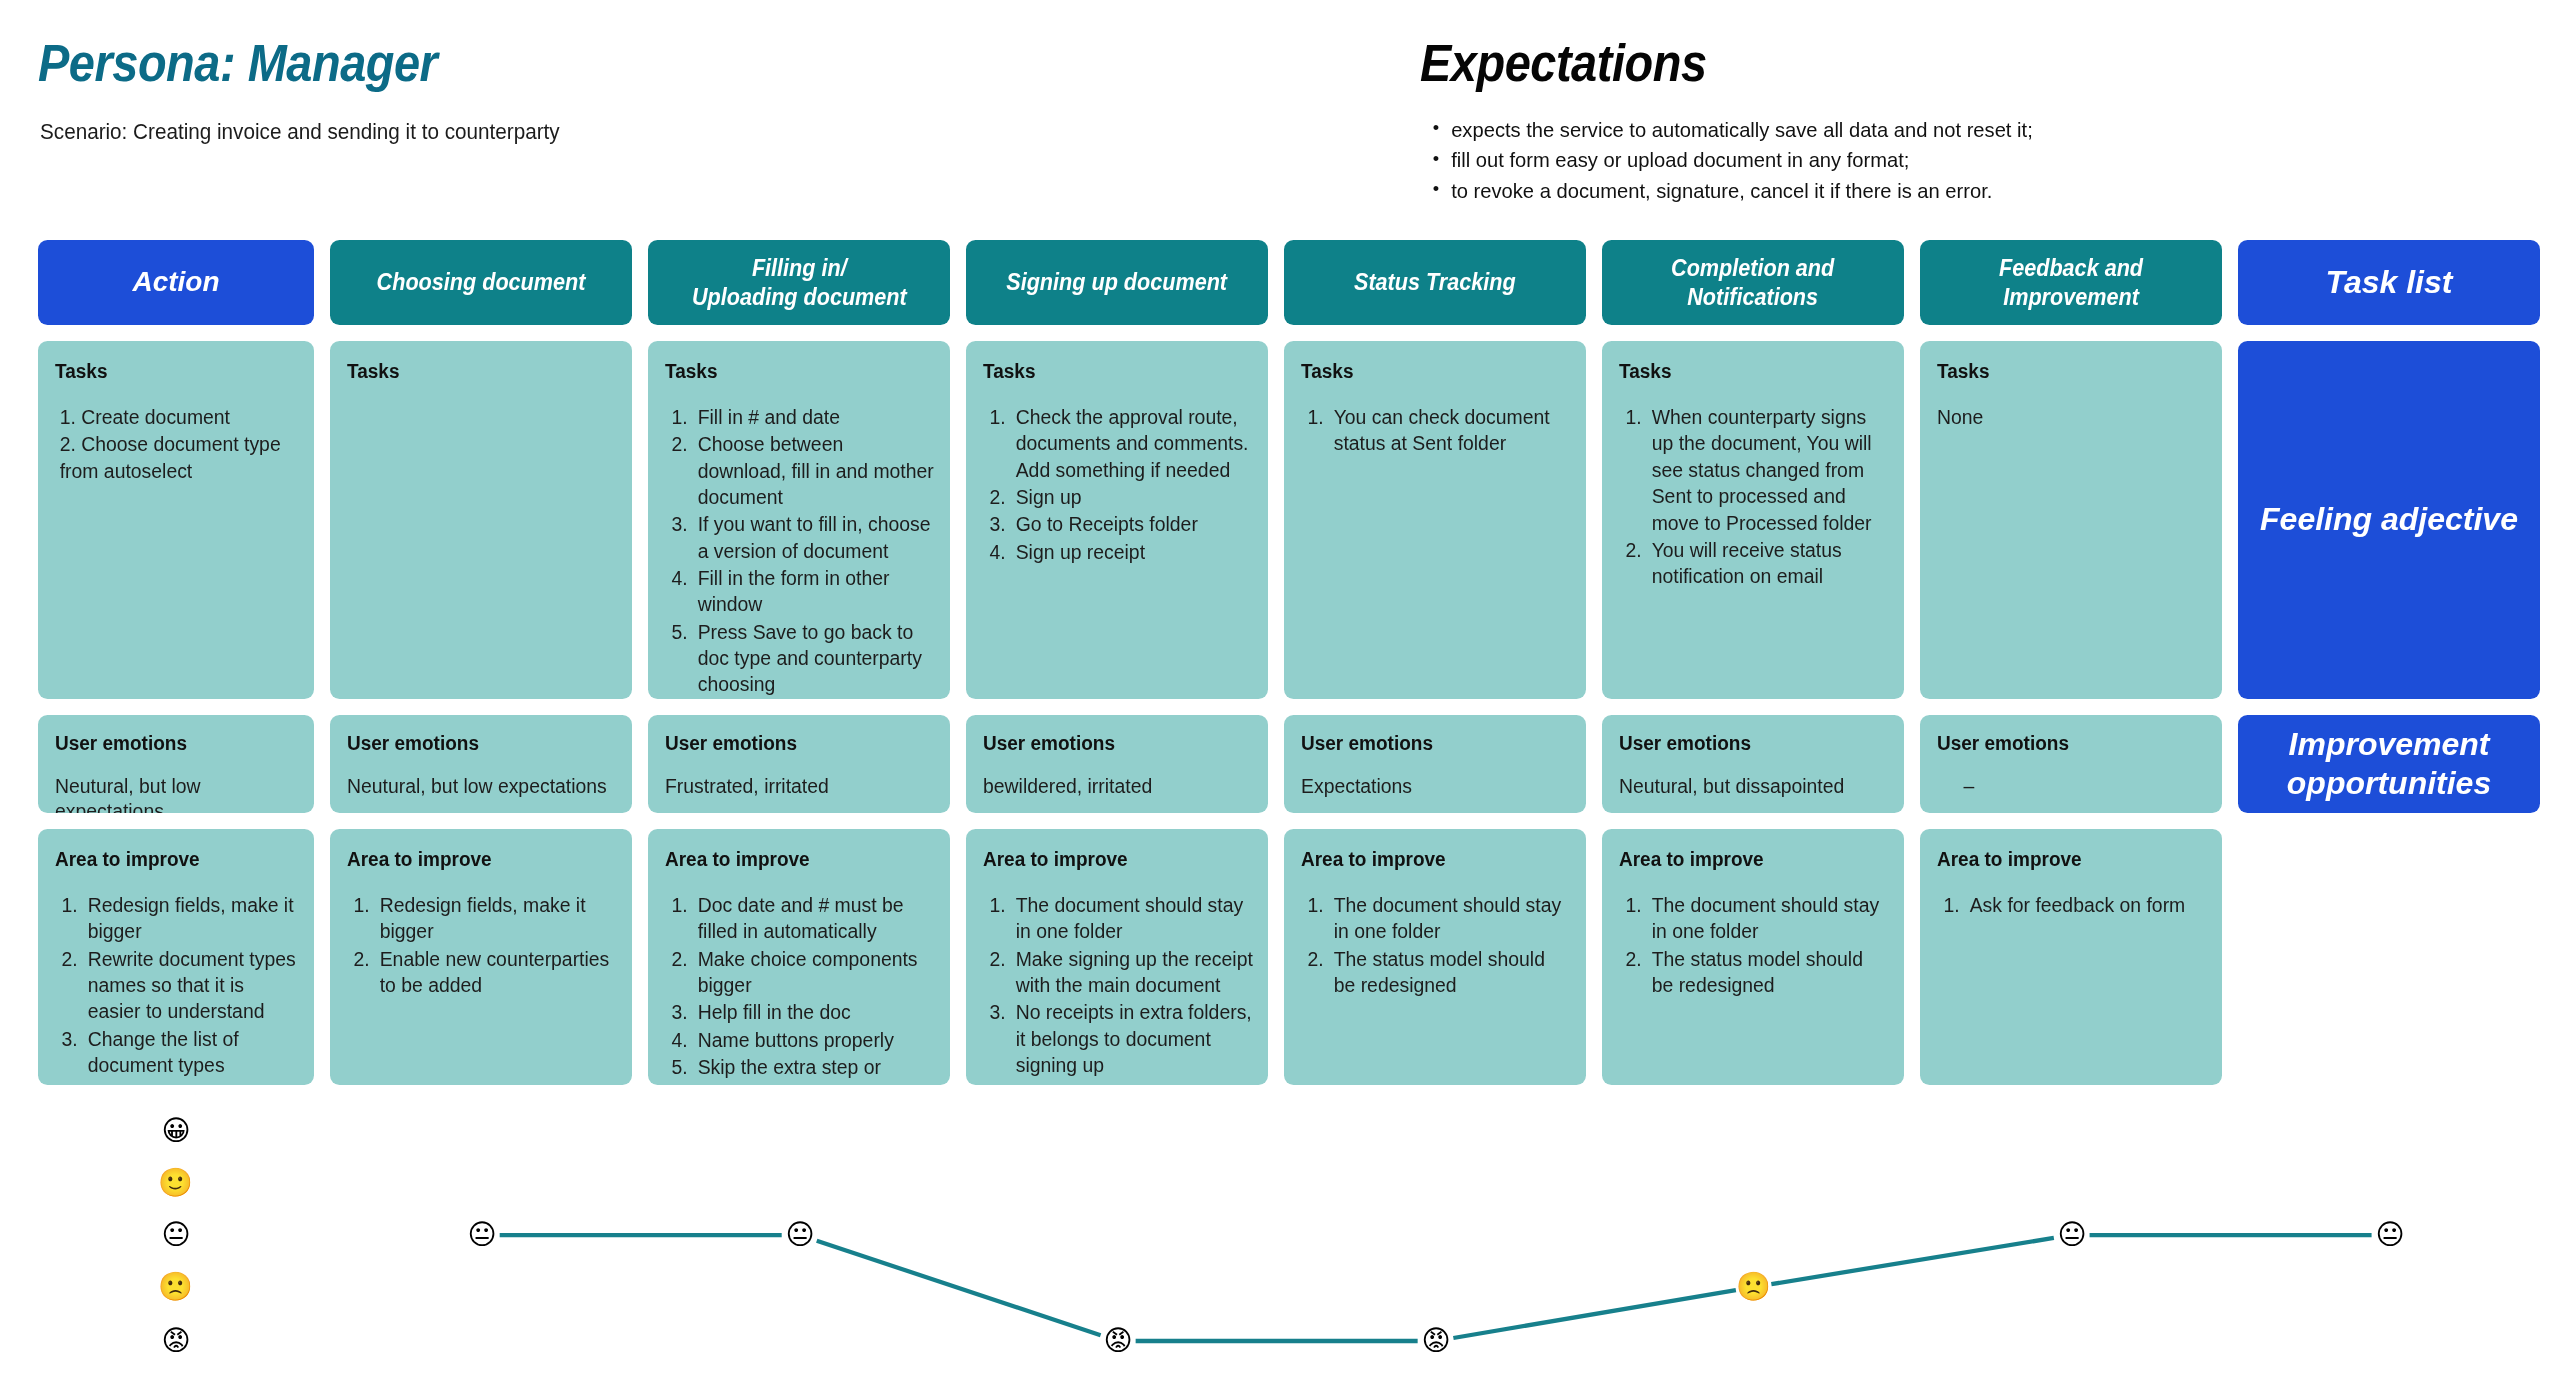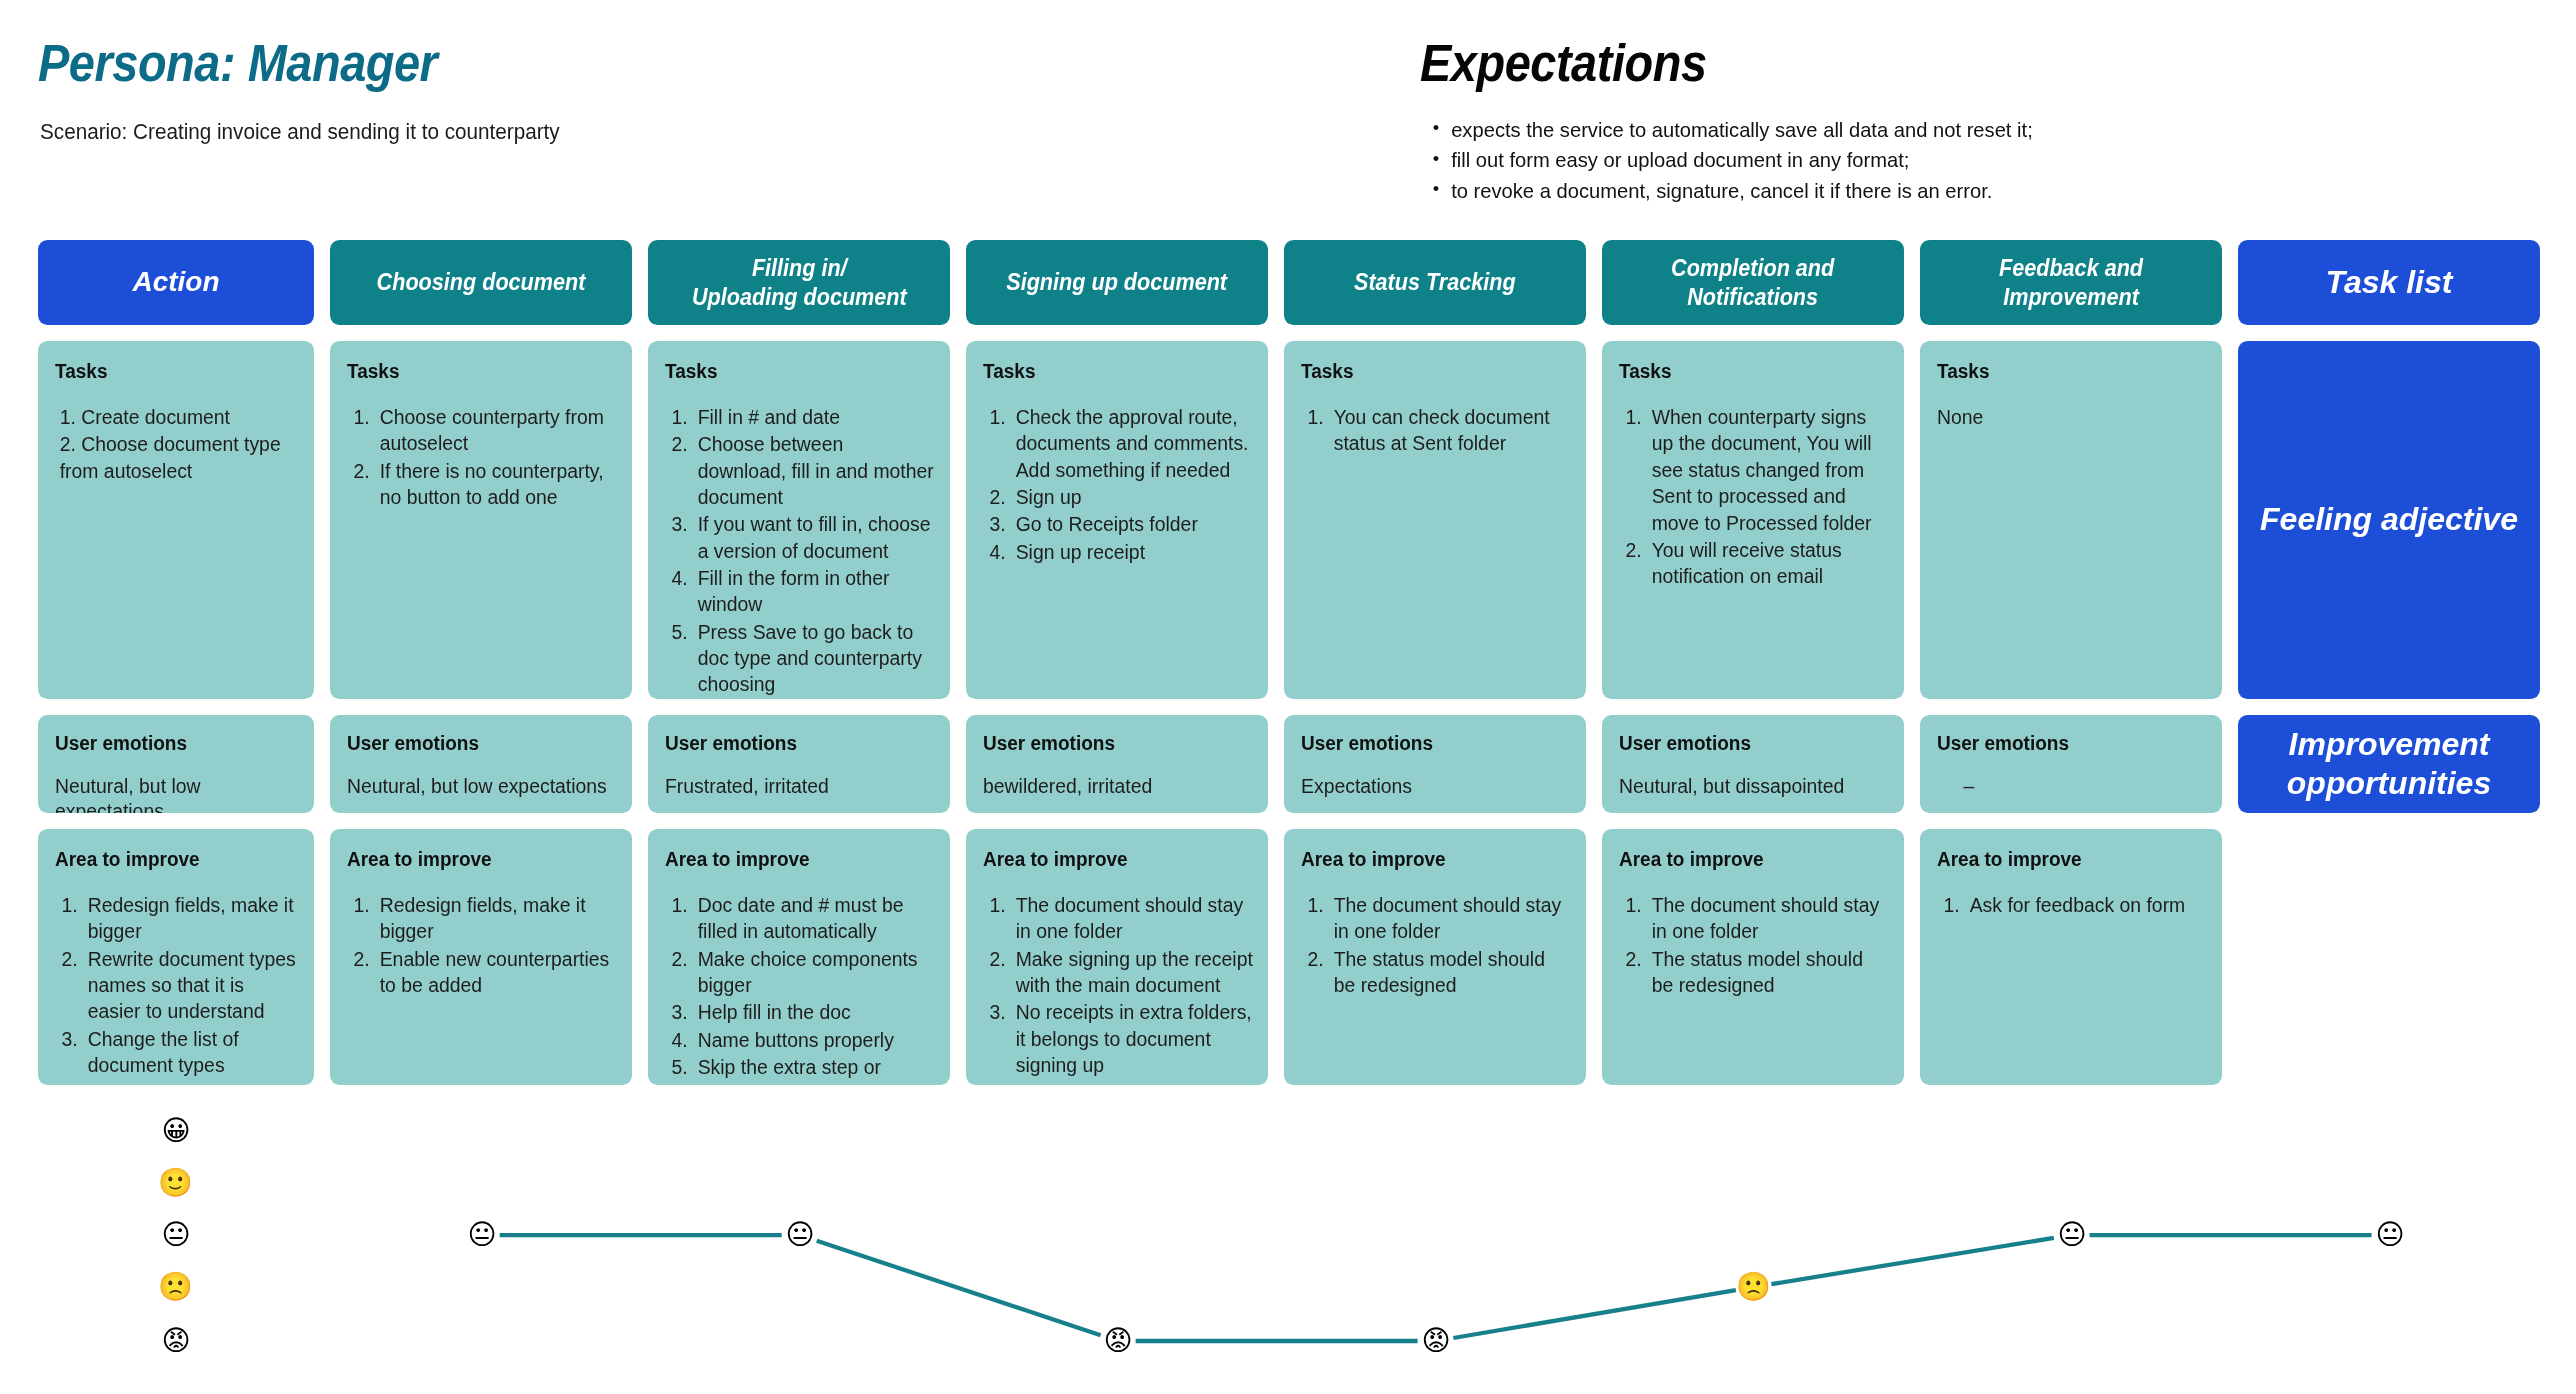--- a/index.html
+++ b/index.html
@@ -134,24 +134,21 @@
         <span class="lbl">Completion and<br>Notifications</span>
       </div>
       <div class="cell head-cell">
         <span class="lbl">Feedback and<br>Improvement</span>
       </div>
       <div class="cell rowlabel-cell">Task list</div>
       <div class="cell data-cell"><div class="ctitle">Tasks</div><ol class="flush">
           <li>Create document</li>
           <li>Choose document type from autoselect</li>
         </ol></div>
-      <div class="cell data-cell"><div class="ctitle">Tasks</div><ol>
-          <li>Choose counterparty from autoselect</li>
-          <li>If there is no counterparty, no button to add one</li>
-        </ol></div>
+      <div class="cell data-cell"><div class="ctitle">Tasks</div></div>
       <div class="cell data-cell"><div class="ctitle">Tasks</div><ol>
           <li>Fill in # and date</li>
           <li>Choose between download, fill in and mother document</li>
           <li>If you want to fill in, choose a version of document</li>
           <li>Fill in the form in other window</li>
           <li>Press Save to go back to doc type and counterparty choosing</li>
           <li>Press Save again to go back to doc sending</li>
         </ol></div>
       <div class="cell data-cell"><div class="ctitle">Tasks</div><ol>
           <li>Check the approval route, documents and comments. Add something if needed</li>

